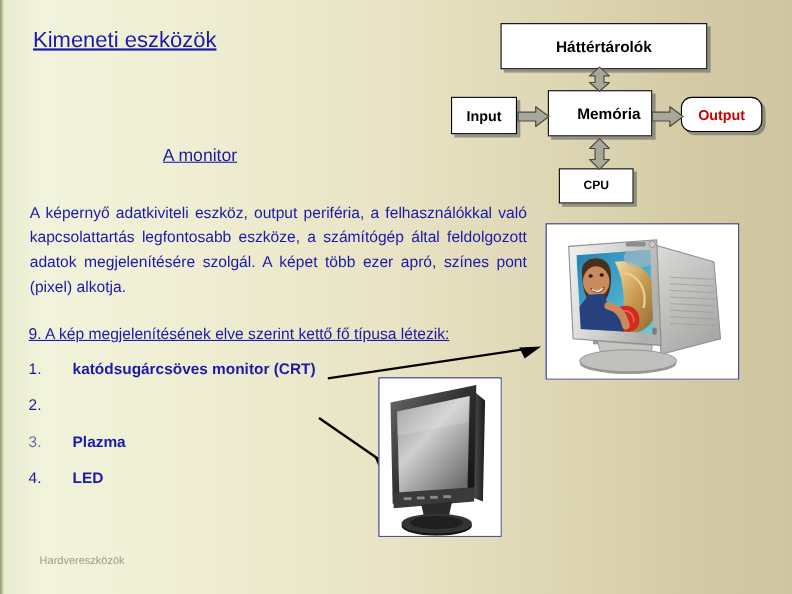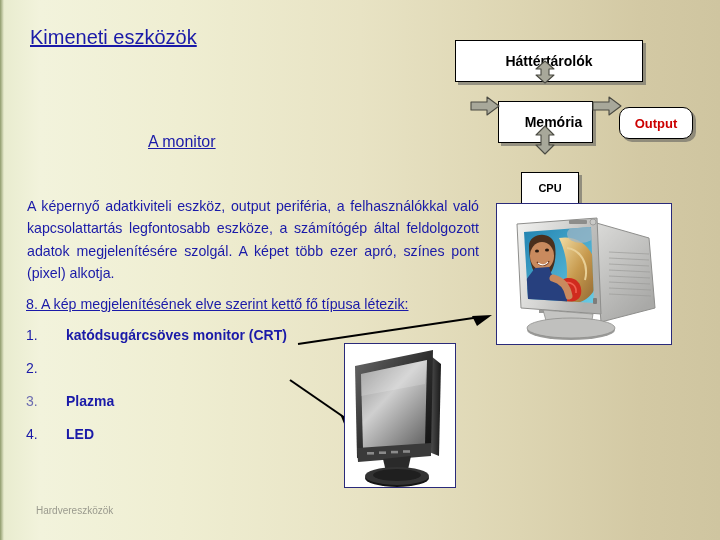--- a/index.html
+++ b/index.html
@@ -54,21 +54,20 @@
   .para {
     position: absolute;
     left: 27px;
     top: 183px;
     width: 452px;
     font-size: 14.2px;
     line-height: 22.4px;
     color: #1a1aa8;
     text-align: justify;
     text-justify: inter-word;
-    margin-top: 12px;
   }
 
   .subhead {
     position: absolute;
     left: 26px;
     top: 296px;
     font-size: 14.2px;
     color: #1a1aa8;
     text-decoration: underline;
     white-space: nowrap;
@@ -115,27 +114,26 @@
     position: absolute;
     background: #ffffff;
     border: 1.5px solid #000000;
     box-shadow: 3px 3px 0 rgba(90,90,90,0.55);
     display: flex;
     align-items: center;
     justify-content: center;
     font-weight: bold;
     color: #000000;
     box-sizing: border-box;
-    margin-top: 19px;
   }
   #box-storage { left: 455px; top: 21px;  width: 188px; height: 42px; font-size: 14px; }
   #box-input   { left: 410px; top: 88px;  width: 60px;  height: 34px; font-size: 13px; }
   #box-memory  { left: 498px; top: 82px;  width: 95px;  height: 42px; font-size: 14px; padding-left: 16px; }
   #box-output  { left: 619px; top: 88px;  width: 74px;  height: 32px; font-size: 13px; color: #cc0000; border-radius: 10px; }
-  #box-cpu     { left: 521px; top: 153px; width: 58px;  height: 32px; font-size: 11px; }
+  #box-cpu     { left: 508px; top: 153px; width: 68px;  height: 32px; font-size: 11px; }
 
   .arrow-svg { position: absolute; }
   #arr-storage-mem { left: 534px; top: 60px;  width: 22px; height: 24px; }
   #arr-mem-cpu     { left: 534px; top: 125px; width: 22px; height: 30px; }
   #arr-in-mem      { left: 470px; top: 96px;  width: 30px; height: 20px; }
   #arr-mem-out     { left: 592px; top: 96px;  width: 30px; height: 20px; }
 
   
   .ptr { position: absolute; }
   #ptr-crt { left: 296px; top: 312px; width: 200px; height: 36px; }
@@ -155,21 +153,21 @@
 </head>
 <body>
 
 <div id="slide">
 
   <div class="heading-main">Kimeneti eszközök</div>
   <div class="heading-sub">A monitor</div>
 
   <div class="para">A képernyő adatkiviteli eszköz, output periféria, a felhasználókkal való kapcsolattartás legfontosabb eszköze, a számítógép által feldolgozott adatok megjelenítésére szolgál. A képet több ezer apró, színes pont (pixel) alkotja.</div>
 
-  <div class="subhead">8. A kép megjelenítésének elve szerint kettő fő típusa létezik:</div>
+  <div class="subhead">9. A kép megjelenítésének elve szerint kettő fő típusa létezik:</div>
 
   <div class="list">
     <div class="list-row">
       <span class="list-num">1.</span>
       <span class="list-txt">katódsugárcsöves monitor (CRT)</span>
     </div>
     <div class="list-row">
       <span class="list-num">2.</span>
     </div>
     <div class="list-row">
@@ -178,20 +176,21 @@
     </div>
     <div class="list-row">
       <span class="list-num">4.</span>
       <span class="list-txt">LED</span>
     </div>
   </div>
 
   <div class="footer">Hardvereszközök</div>
 
   <div class="dia-box" id="box-storage">Háttértárolók</div>
+  <div class="dia-box" id="box-input">Input</div>
   <div class="dia-box" id="box-memory">Memória</div>
   <div class="dia-box" id="box-output">Output</div>
   <div class="dia-box" id="box-cpu">CPU</div>
 
   <svg class="arrow-svg" id="arr-storage-mem" viewBox="0 0 22 24">
     <polygon points="11,1 20,9 15,9 15,15 20,15 11,23 2,15 7,15 7,9 2,9" fill="#a8a89a" stroke="#4a4a42" stroke-width="1.1" stroke-linejoin="round"></polygon>
   </svg>
 
   <svg class="arrow-svg" id="arr-mem-cpu" viewBox="0 0 22 30">
     <polygon points="11,1 20,10 15,10 15,20 20,20 11,29 2,20 7,20 7,10 2,10" fill="#a8a89a" stroke="#4a4a42" stroke-width="1.1" stroke-linejoin="round"></polygon>

